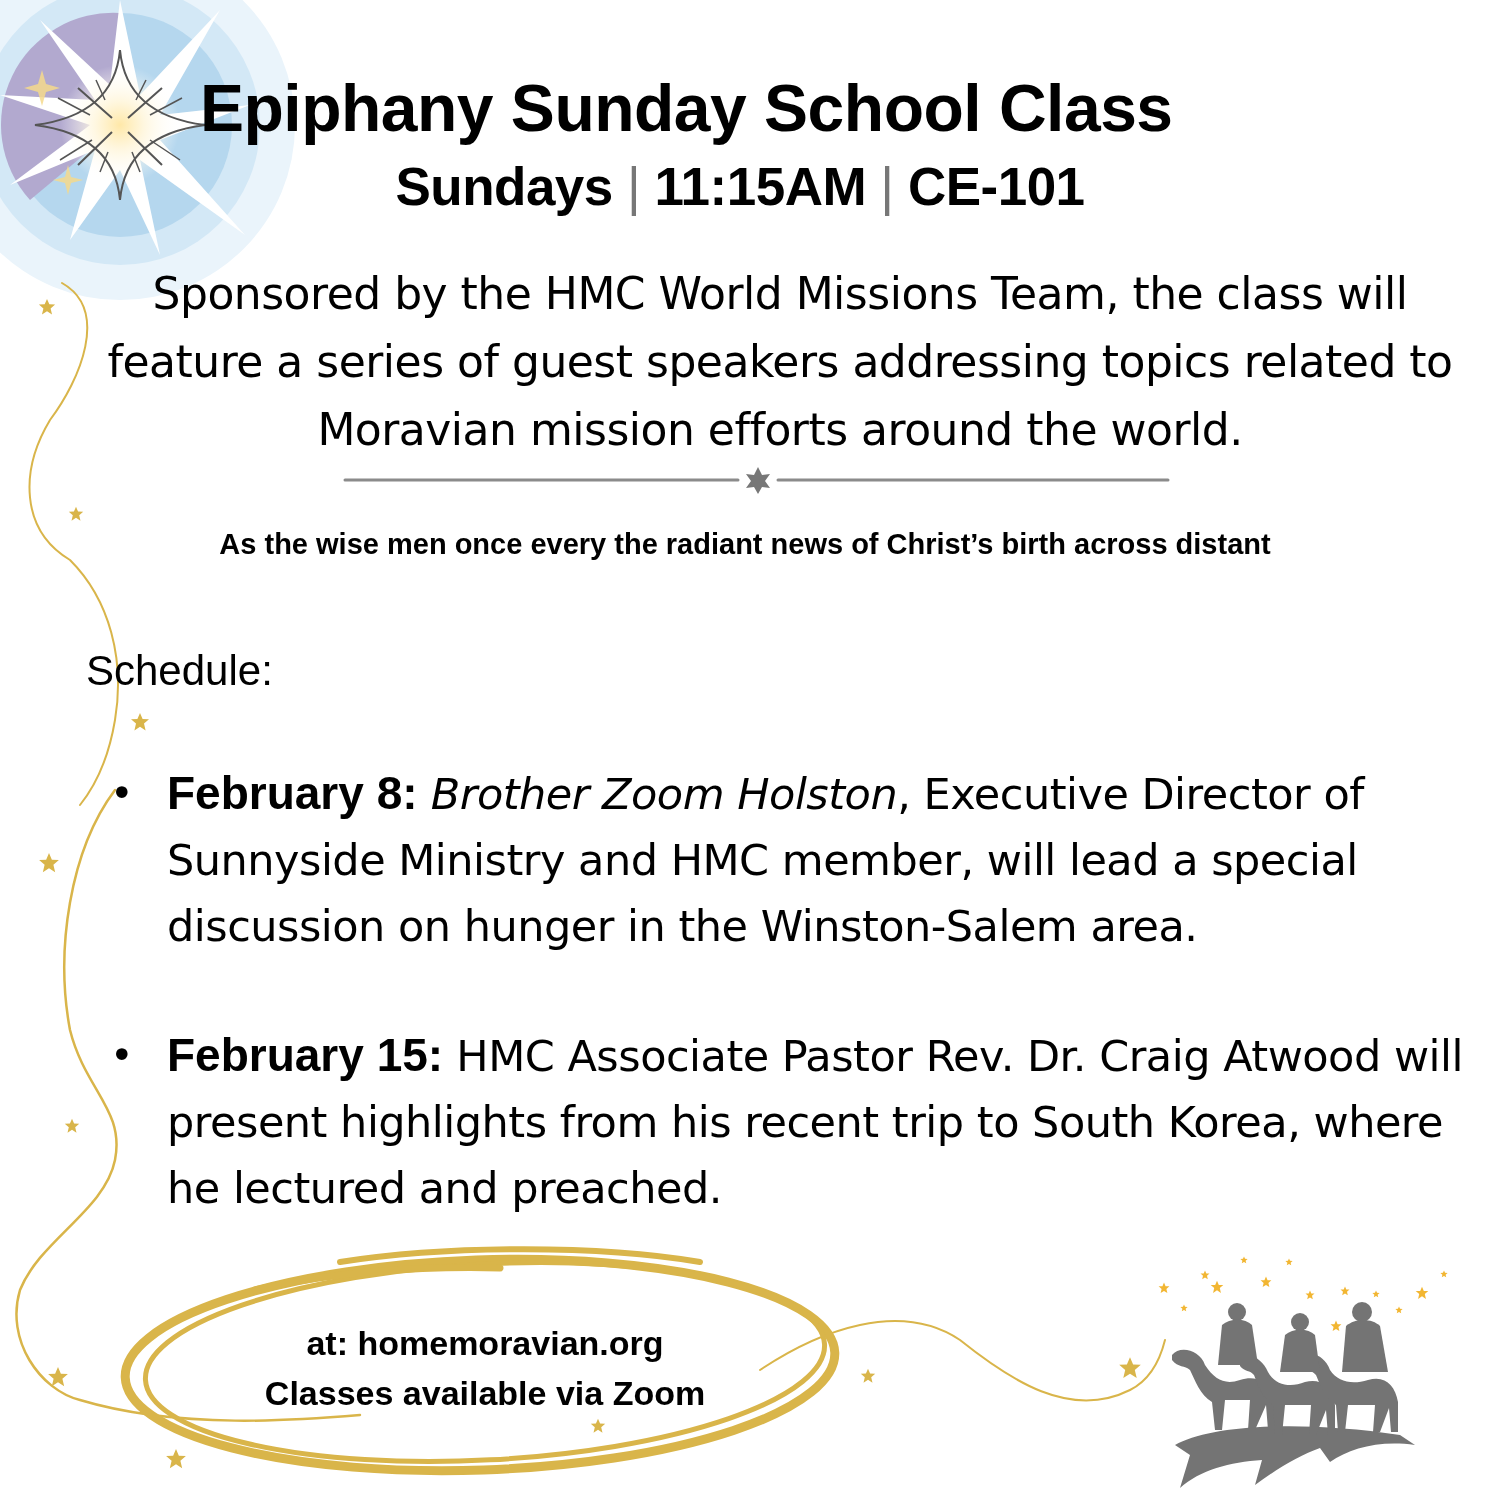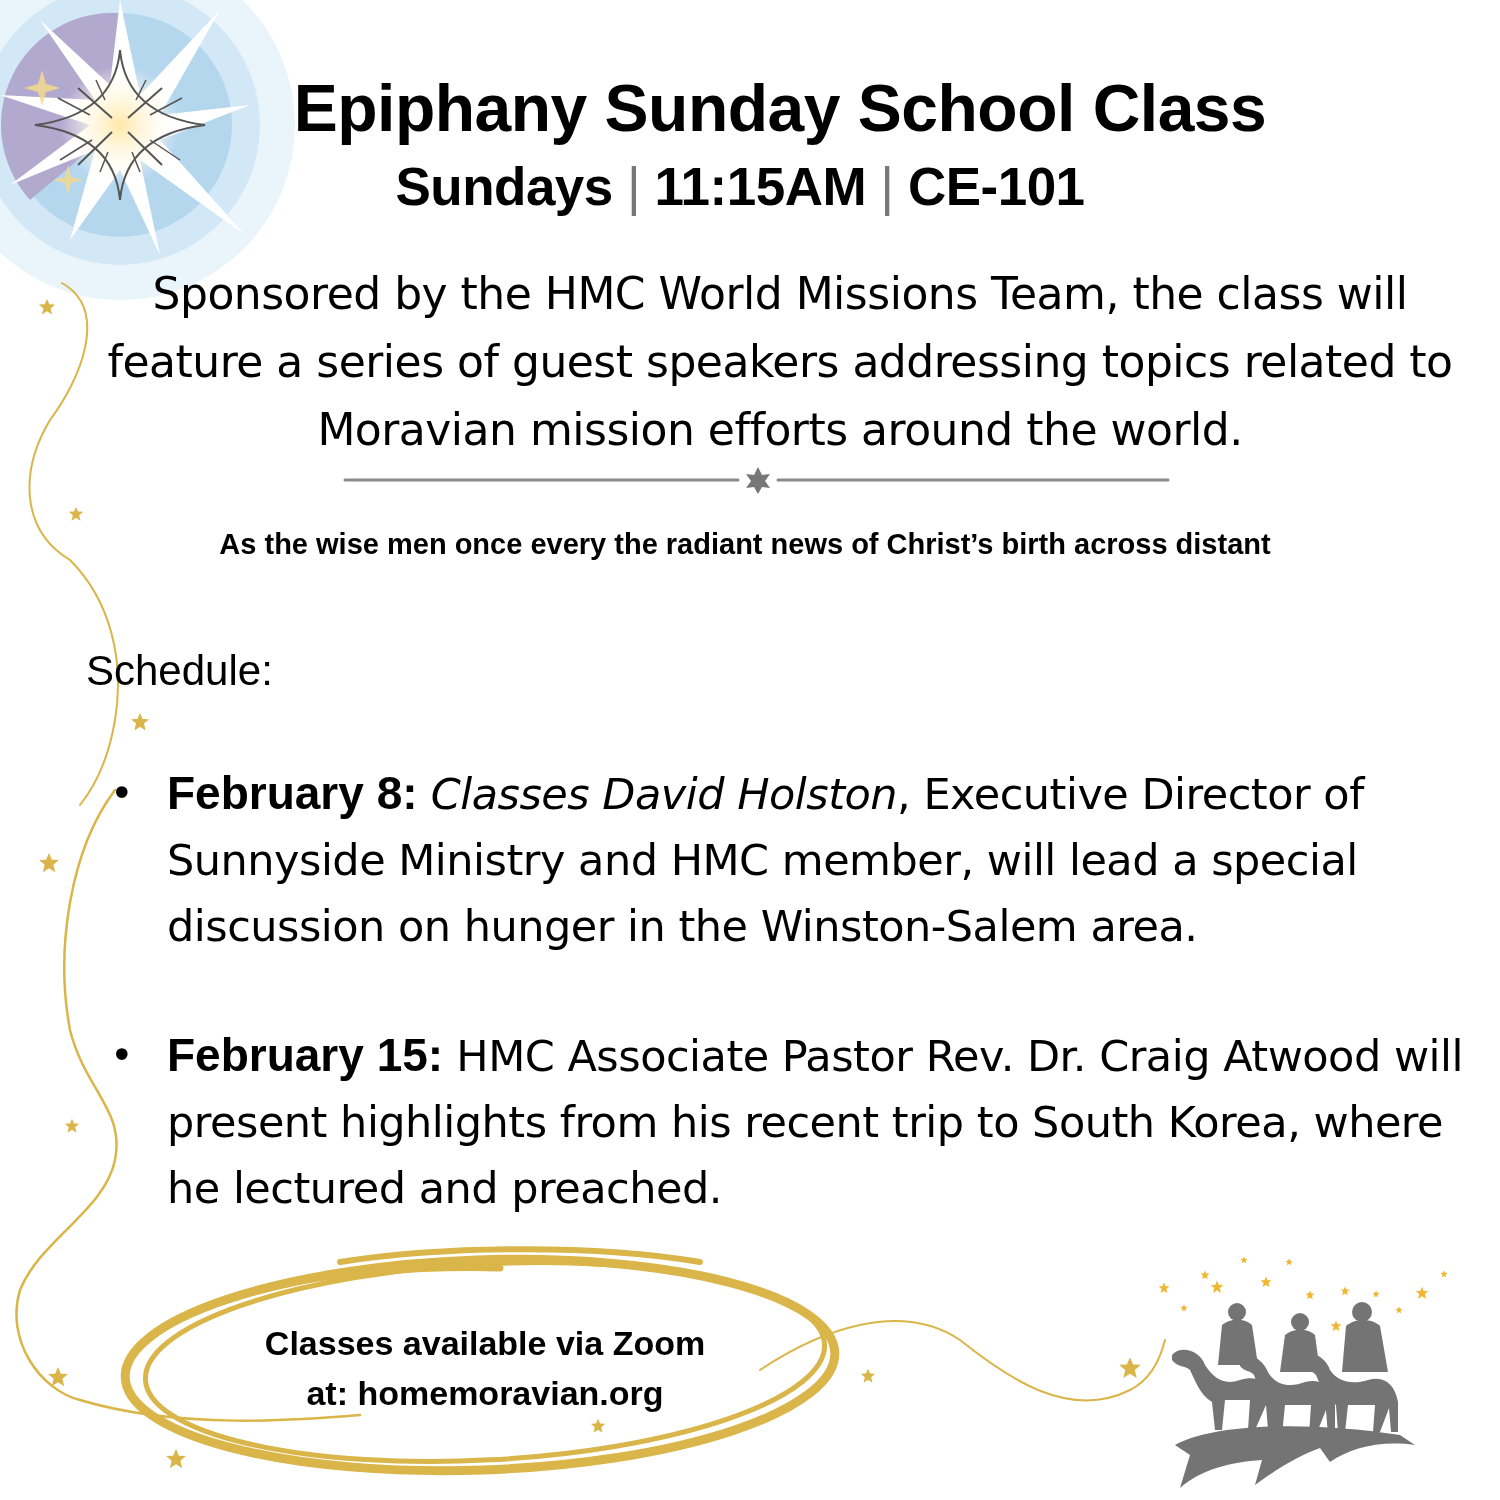--- a/index.html
+++ b/index.html
@@ -1,19 +1,19 @@
 <!DOCTYPE html>
 <html><head>
 <meta charset="utf-8">
 <style>
   html, body { margin:0; padding:0; }
   body { width:1500px; height:1500px; background:#ffffff; position:relative; overflow:hidden; font-family:"Liberation Sans", sans-serif; color:#000; }
   .abs { position:absolute; }
   .deco { position:absolute; left:0; top:0; width:1500px; height:1500px; pointer-events:none; }
-  .title { left:200px; width:1160px; top:70px; text-align:center; font-weight:bold; font-size:66px; line-height:76px; letter-spacing:-0.5px; }
+  .title { left:200px; width:1160px; top:70px; font-weight:bold; font-size:66px; line-height:76px; letter-spacing:-0.5px; }
   .subtitle { left:190px; width:1100px; top:152px; text-align:center; font-weight:bold; font-size:53px; line-height:70px; letter-spacing:-0.5px; }
   .sep { color:#777; font-weight:normal; }
   .intro { left:100px; width:1360px; top:260px; text-align:center; font-size:44px; line-height:68px; font-family:"DejaVu Sans", sans-serif; font-weight:normal; letter-spacing:-0.5px; }
   .quote { left:80px; width:1330px; top:520px; text-align:center; font-weight:bold; font-size:29px; line-height:48px; }
   .sched-h { left:86px; top:636px; font-weight:normal; font-size:42px; line-height:52px;margin-top:9px; }
   .item { left:110px; width:1360px; font-size:43px; line-height:66px; font-family:"DejaVu Sans", sans-serif; letter-spacing:-0.5px; }
   .item .bullet { position:absolute; left:0; top:0; width:44px; font-size:40px; }
   .item .body { margin-left:57px; }
   .item b { font-family:"Liberation Sans", sans-serif; font-weight:bold; font-size:46px; letter-spacing:0; }
   .item i { font-style:italic; }
@@ -131,27 +131,27 @@
 <div class="abs quote">
   <div>As the wise men once every the radiant news of Christ’s birth across distant</div>
 </div>
 
 <div class="abs sched-h">Schedule:</div>
 
 <div class="abs item" style="top:760px;">
   <span class="bullet">•</span>
   <div class="body">
     <b>February 8:</b>
-    <i>Classes David Holston</i><span>, Executive Director of Sunnyside Ministry and HMC member, will lead a special discussion on hunger in the Winston-Salem area.</span>
+    <i>Brother Zoom Holston</i><span>, Executive Director of Sunnyside Ministry and HMC member, will lead a special discussion on hunger in the Winston-Salem area.</span>
   </div>
 </div>
 
 <div class="abs item" style="top:1022px;">
   <span class="bullet">•</span>
   <div class="body">
     <b>February 15:</b><span> HMC Associate Pastor Rev. Dr. Craig Atwood will present highlights from his recent trip to South Korea, where he lectured and preached.</span>
   </div>
 </div>
 
 <div class="abs zoom-note">
+  <div>at: homemoravian.org</div>
   <div>Classes available via Zoom</div>
-  <div>at: homemoravian.org</div>
 </div>
 
 </body></html>

